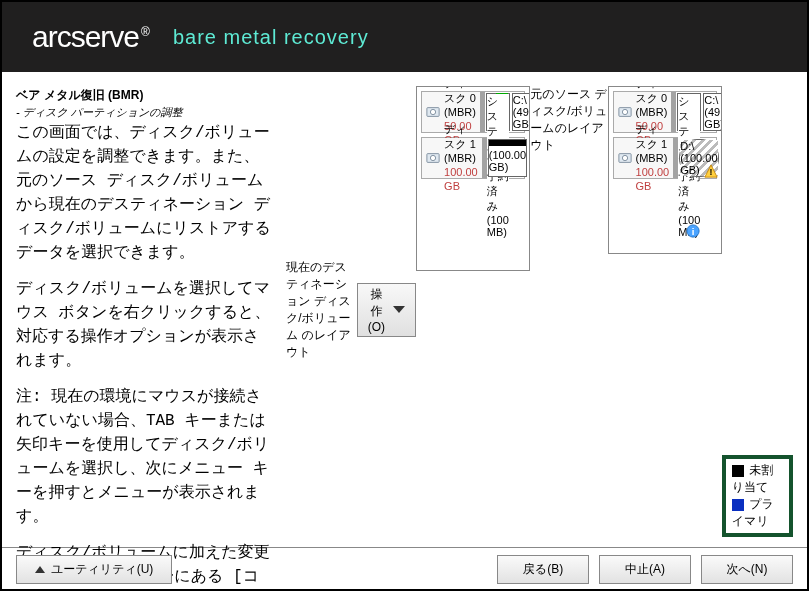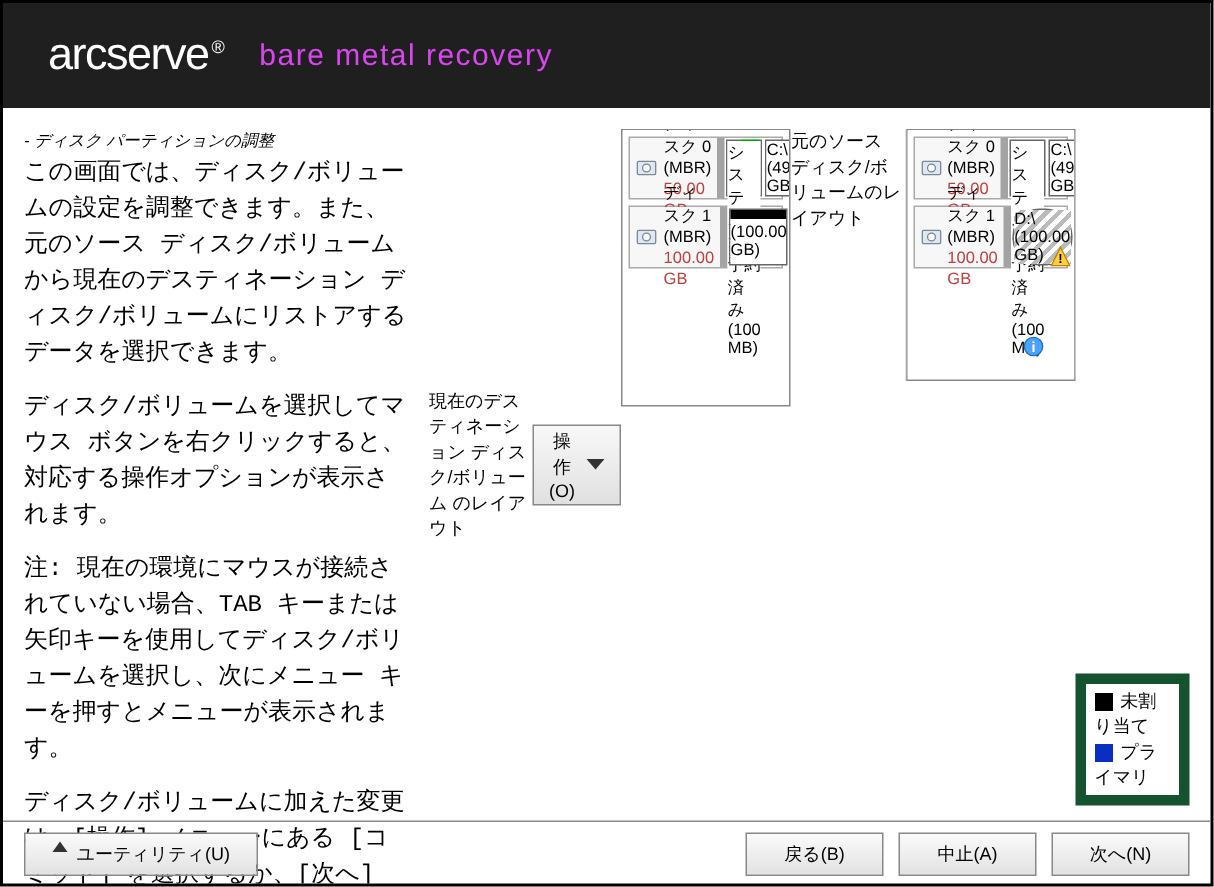--- a/index.html
+++ b/index.html
@@ -1,20 +1,20 @@
 <!DOCTYPE html>
 <html><head>
 <meta charset="utf-8">
 <style>
 * { box-sizing: border-box; margin: 0; padding: 0; }
 body { font-family: "MS PGothic", "Meiryo", sans-serif; font-size: 12px; background: #fff; width: 809px; height: 591px; overflow: hidden; border: 2px solid #000; }
 .header { background: #201f1f; height: 70px; display: flex; align-items: center; padding: 0 30px; }
 .logo { color: #fff; font-size: 30px; font-weight: 300; letter-spacing: -1px; }
 .logo-reg { font-size: 12px; vertical-align: super; margin-left: 2px; }
-.subtitle { color: #d946ef; font-size: 20px; margin-left: 24px; font-weight: 300; letter-spacing: 1px; }
+.subtitle { color: #5eead4; font-size: 20px; margin-left: 24px; font-weight: 300; letter-spacing: 1px; }
 .main { display: flex; height: 475px; }
 .left-panel { width: 280px; padding: 14px 10px 10px 14px; line-height: 1.5; }
 .left-title { font-weight: bold; font-size: 12px; }
 .left-sub { font-style: italic; font-weight: normal; font-size: 11px; margin-bottom: 0; }
 .left-panel p { margin-bottom: 12px; font-size: 16px; font-family: Liberation Mono, monospace; }
 .right-panel { flex: 1; padding: 14px 14px 10px 4px; display: flex; flex-direction: row; }
 .section-header { display: flex; justify-content: space-between; align-items: center; margin-bottom: 4px; }
 .section-label { font-size: 12px; }
 .ops-btn { background: linear-gradient(#f8f8f8,#e0e0e0); border: 1px solid #888; padding: 2px 10px; font-size: 12px; cursor: pointer; display: flex; align-items: center; gap: 8px; }
 .ops-btn .arrow { width: 0; height: 0; border-left: 6px solid transparent; border-right: 6px solid transparent; border-top: 7px solid #333; }
@@ -30,38 +30,39 @@
 .part-area { flex: 1; display: flex; }
 .partition { border: 1px solid #666; margin: 1px; position: relative; display: flex; flex-direction: column; }
 .part-hdr { height: 6px; }
 .part-hdr.primary { background: #0a2fc0; }
 .part-hdr.unalloc { background: #000; }
 .part-body { flex: 1; display: flex; align-items: center; justify-content: center; font-size: 11px; background: #fff; position: relative; }
 .part-body.hatched { background: repeating-linear-gradient(135deg, #fff 0 3px, #bbb 3px 6px); }
 .check-ic { position: absolute; top: -1px; right: 1px; width: 12px; height: 12px; background: #fff; border: 1px solid #0a0; display: flex; align-items: center; justify-content: center; font-size: 9px; color: #0a0; }
 .info-ic { position: absolute; bottom: 0; right: 0; width: 14px; height: 14px; }
 .warn-ic { position: absolute; bottom: -2px; right: 0; width: 14px; height: 14px; }
-.legend { border: 7px solid #14532d; padding: 3px 6px; font-size: 12px; margin-top: auto; }
+.legend { border: 4px solid #14532d; padding: 3px 6px; font-size: 12px; margin-top: auto; }
 .legend-sw { display: inline-block; width: 12px; height: 12px; vertical-align: middle; margin-right: 2px; }
 .footer { height: 44px; border-top: 1px solid #888; display: flex; align-items: center; padding: 0 14px; gap: 10px; }
 .footer-spacer { flex: 1; }
 .btn { background: linear-gradient(#fafafa,#e2e2e2); border: 1px solid #888; padding: 5px 18px; font-size: 12px; cursor: pointer; min-width: 92px; text-align: center; }
-.util-btn { display: flex; align-items: flex-start; gap: 6px; }
+.util-btn { display: flex; align-items: center; gap: 6px; }
 .util-arrow { width: 0; height: 0; border-left: 5px solid transparent; border-right: 5px solid transparent; border-bottom: 7px solid #333; }
 </style>
 </head>
 <body>
 
 <div class="header">
   <span class="logo"><span>arcserve</span><span class="logo-reg">®</span></span>
   <span class="subtitle">bare metal recovery</span>
 </div>
 
 <div class="main">
   <div class="left-panel">
+    <div class="left-title">ベア メタル復旧 (BMR)</div>
     <div class="left-sub">- ディスク パーティションの調整</div>
     <p>この画面では、ディスク/ボリュームの設定を調整できます。また、元のソース ディスク/ボリュームから現在のデスティネーション ディスク/ボリュームにリストアするデータを選択できます。</p>
     <p>ディスク/ボリュームを選択してマウス ボタンを右クリックすると、対応する操作オプションが表示されます。</p>
     <p>注: 現在の環境にマウスが接続されていない場合、TAB キーまたは矢印キーを使用してディスク/ボリュームを選択し、次にメニュー キーを押すとメニューが表示されます。</p>
     <p>ディスク/ボリュームに加えた変更は、[操作] メニューにある [コミット] を選択するか、[次へ] ボタンクリックしてすべての変更をコミットするまで有効になりません。</p>
   </div>
 
   <div class="right-panel">
     <div class="section-header">
       <span class="section-label">現在のデスティネーション ディスク/ボリューム のレイアウト</span>

